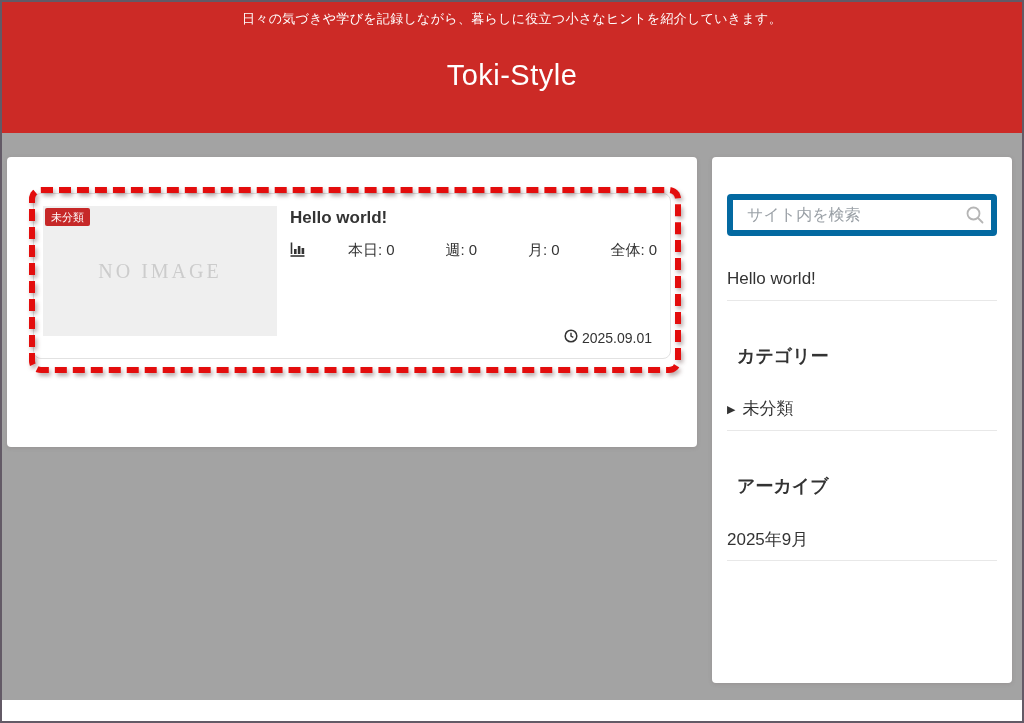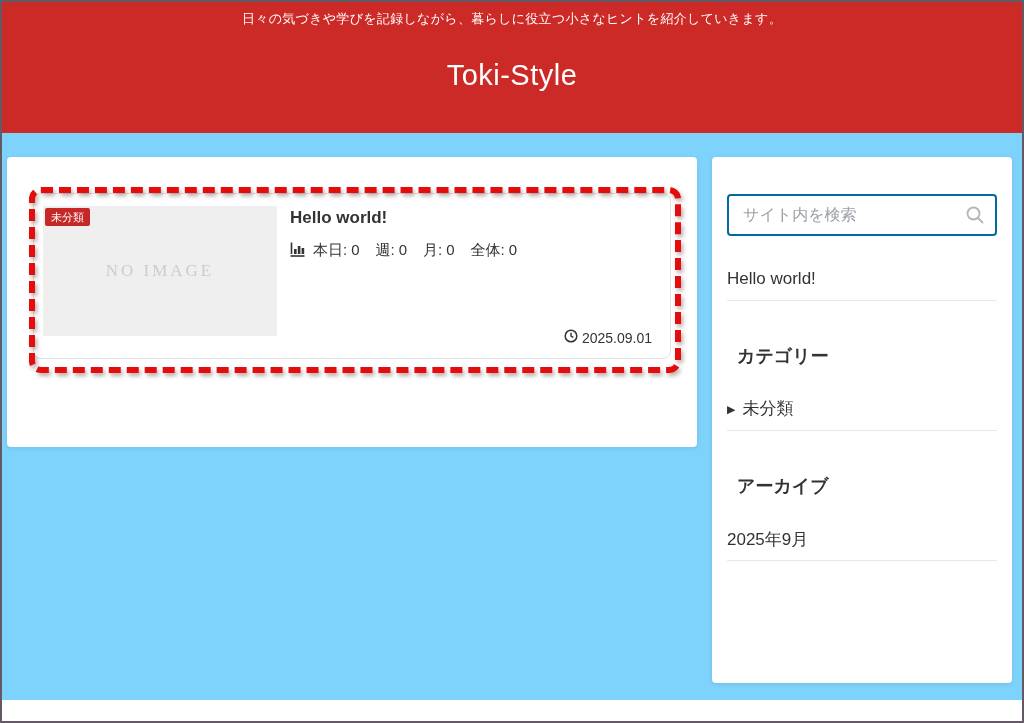--- a/index.html
+++ b/index.html
@@ -3,21 +3,21 @@
 <meta charset="utf-8">
 <style>
   * { box-sizing: border-box; margin: 0; padding: 0; }
   html, body { width: 1024px; height: 723px; }
   body { font-family: "Liberation Sans", "DejaVu Sans", sans-serif; }
 
   .page {
     position: relative;
     width: 1024px;
     height: 723px;
-    background: #7dd3fc;
+    background: #a3a3a3;
     border: 2px solid #635a66;
     overflow: hidden;
   }
 
   
   .site-header {
     position: absolute;
     left: 0; top: 0;
     width: 1020px;
     height: 131px;
@@ -74,21 +74,21 @@
     position: relative;
     flex: 0 0 234px;
     width: 234px; height: 130px;
     background: #efefef;
     display: flex;
     align-items: center;
     justify-content: center;
   }
   .thumb-text {
     font-family: "Liberation Serif", "DejaVu Serif", serif;
-    font-size: 17px;
+    font-size: 20px;
     color: #cccccc;
     letter-spacing: 3px;
     text-align: center;
   }
   .cat-badge {
     position: absolute;
     top: 2px; left: 2px;
     background: #c62828;
     color: #ffffff;
     font-size: 11px;
@@ -116,21 +116,21 @@
     color: #333333;
   }
   .post-stats {
     margin-top: 13px;
     display: flex;
     align-items: center;
     gap: 6px;
     font-size: 15px;
     color: #333333;
   }
-  .stat-pair { margin-right: 10px; white-space: nowrap; }
+  .stat-pair { margin-right: 10px; white-space: nowrap; margin-left: 35px; }
   .stat-pair .v { margin-left: 4px; }
   .post-date {
     margin-top: auto;
     align-self: flex-end;
     display: flex;
     align-items: center;
     gap: 4px;
     font-size: 14px;
     color: #333333;
   }
@@ -147,21 +147,21 @@
   }
 
   
   .search-box {
     position: relative;
     margin: 37px 15px 0;
   }
   .search-input {
     width: 100%;
     height: 42px;
-    border: 2px solid #0369a1;
+    border: 6px solid #0369a1;
     border-radius: 4px;
     padding: 0 40px 0 14px;
     font-size: 16px;
     color: #333333;
     font-family: "Liberation Sans", "DejaVu Sans", sans-serif;
     outline: none;
     background: #ffffff;
   }
   .search-input::placeholder { color: #9aa0a6; }
   .search-icon {

